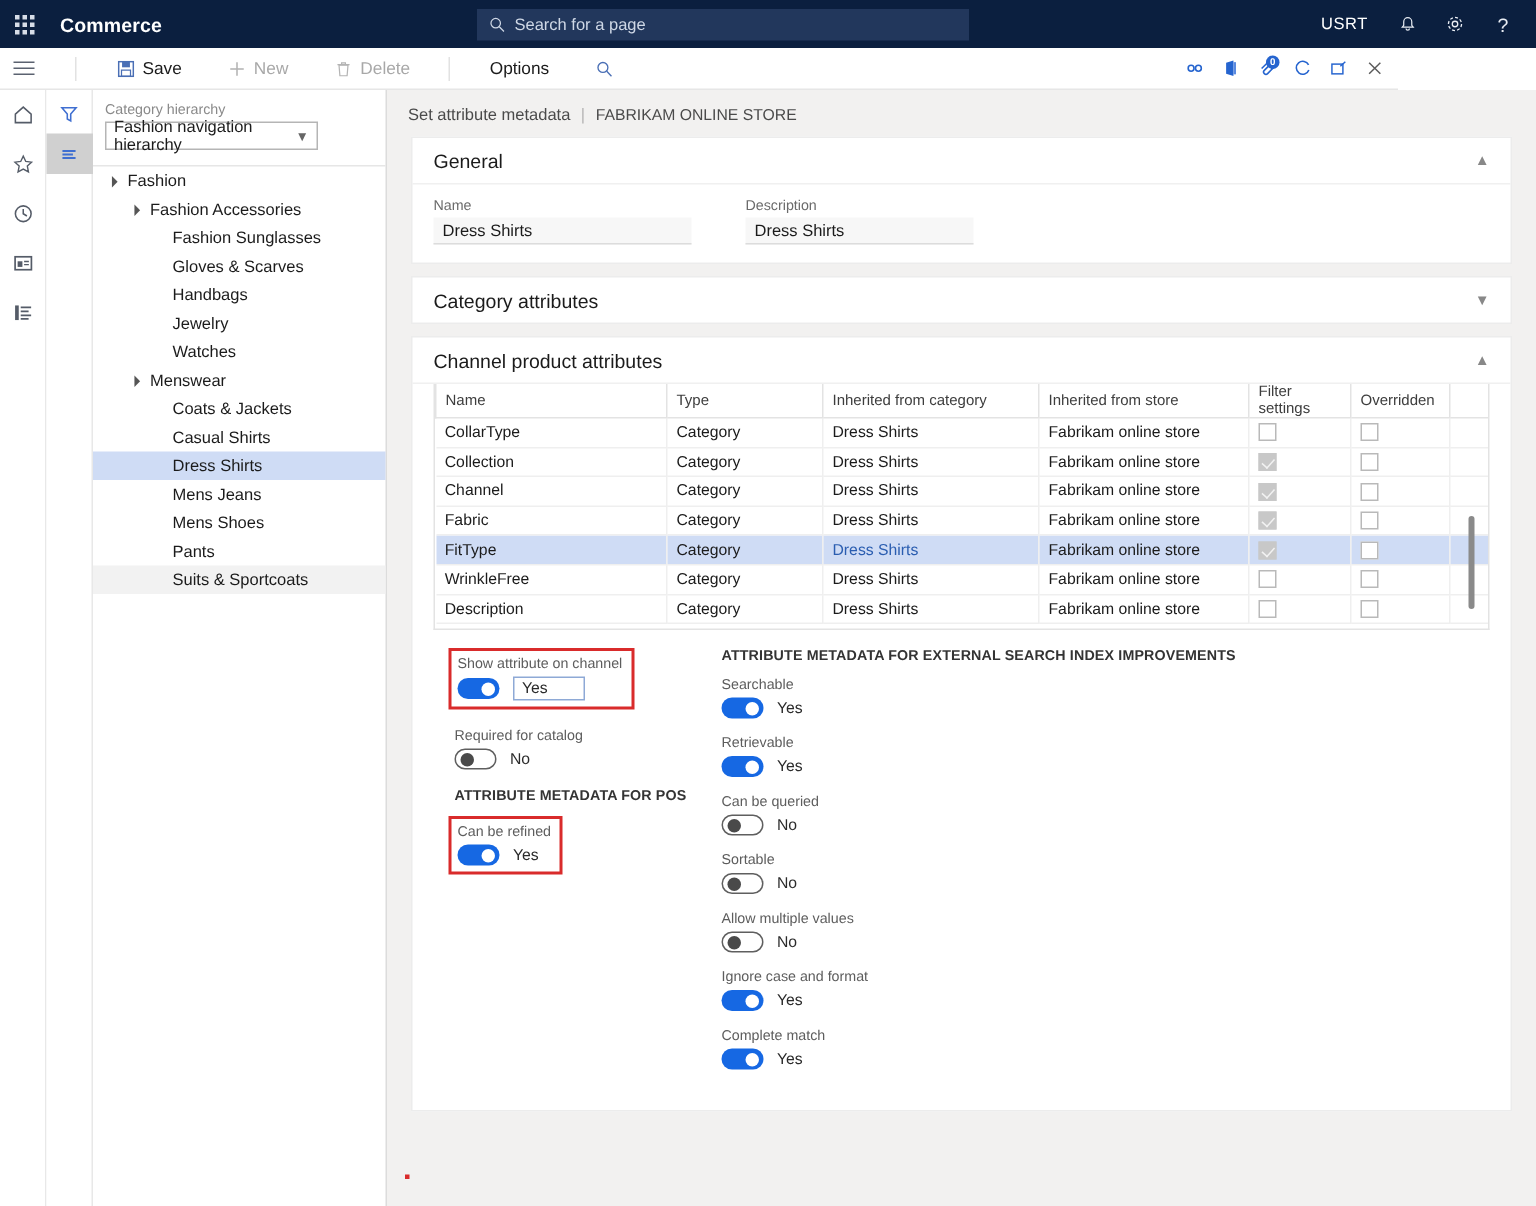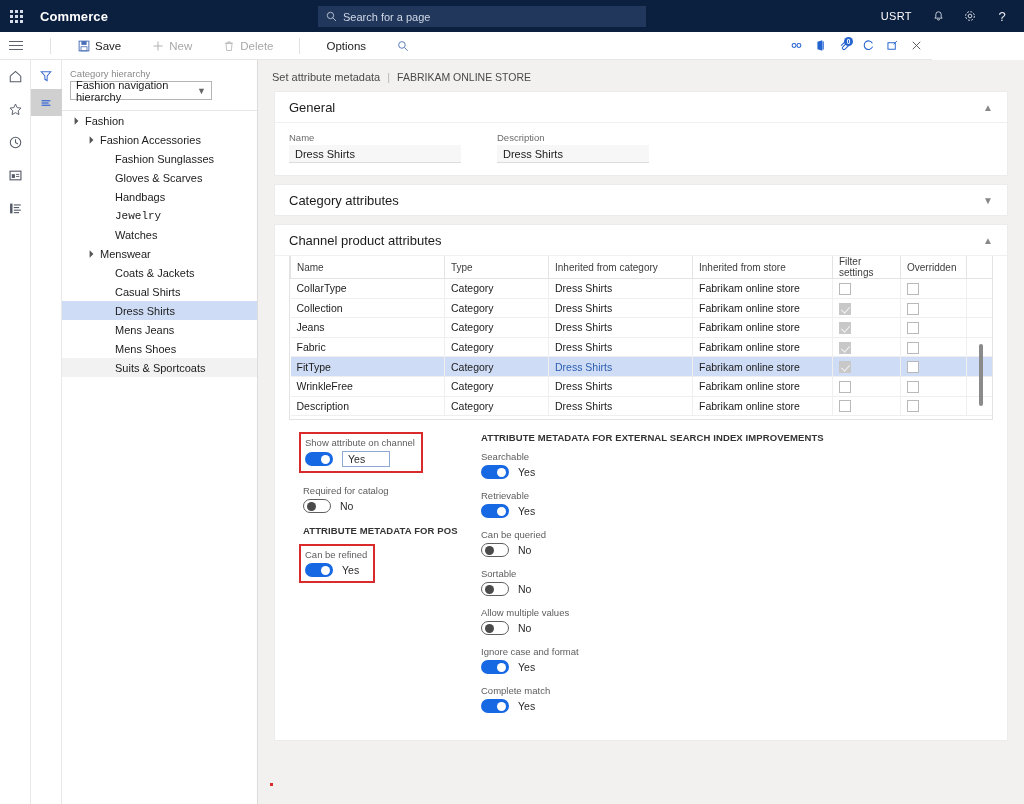--- a/index.html
+++ b/index.html
@@ -385,21 +385,21 @@
       <div class="tnode">
         <span class="arrow" style="margin-left: 36px;"></span>
         <span style="margin-left: 4px;">Gloves &amp; Scarves</span>
       </div>
       <div class="tnode">
         <span class="arrow" style="margin-left: 36px;"></span>
         <span style="margin-left: 4px;">Handbags</span>
       </div>
       <div class="tnode">
         <span class="arrow" style="margin-left: 36px;"></span>
-        <span style="margin-left: 4px; font-family: Liberation Mono, monospace;">Jewelry</span>
+        <span style="margin-left: 4px;">Jewelry</span>
       </div>
       <div class="tnode">
         <span class="arrow" style="margin-left: 36px;"></span>
         <span style="margin-left: 4px;">Watches</span>
       </div>
       <div class="tnode">
         <span class="arrow" style="transform: rotate(-45deg); margin-left: 21px;">◢</span>
         <span style="margin-left: 4px;">Menswear</span>
       </div>
       <div class="tnode">
@@ -414,20 +414,24 @@
         <span class="arrow" style="margin-left: 36px;"></span>
         <span style="margin-left: 4px;">Dress Shirts</span>
       </div>
       <div class="tnode">
         <span class="arrow" style="margin-left: 36px;"></span>
         <span style="margin-left: 4px;">Mens Jeans</span>
       </div>
       <div class="tnode">
         <span class="arrow" style="margin-left: 36px;"></span>
         <span style="margin-left: 4px;">Mens Shoes</span>
+      </div>
+      <div class="tnode">
+        <span class="arrow" style="margin-left: 36px;"></span>
+        <span style="margin-left: 4px;">Pants</span>
       </div>
       <div class="tnode hover">
         <span class="arrow" style="margin-left: 36px;"></span>
         <span style="margin-left: 4px;">Suits &amp; Sportcoats</span>
       </div>
     </div>
 </div>
 
 <div class="main">
 
@@ -505,21 +509,21 @@
               <tr class="">
                 <td>Collection</td>
                 <td>Category</td>
                 <td class="linkcell">Dress Shirts</td>
                 <td>Fabrikam online store</td>
                 <td style="text-align: left;"><span class="cbx checked"></span></td>
                 <td style="text-align: left;"><span class="cbx"></span></td>
                 <td style="border-right: none;"></td>
               </tr>
               <tr class="">
-                <td>Jeans</td>
+                <td>Channel</td>
                 <td>Category</td>
                 <td class="linkcell">Dress Shirts</td>
                 <td>Fabrikam online store</td>
                 <td style="text-align: left;"><span class="cbx checked"></span></td>
                 <td style="text-align: left;"><span class="cbx"></span></td>
                 <td style="border-right: none;"></td>
               </tr>
               <tr class="">
                 <td>Fabric</td>
                 <td>Category</td>

